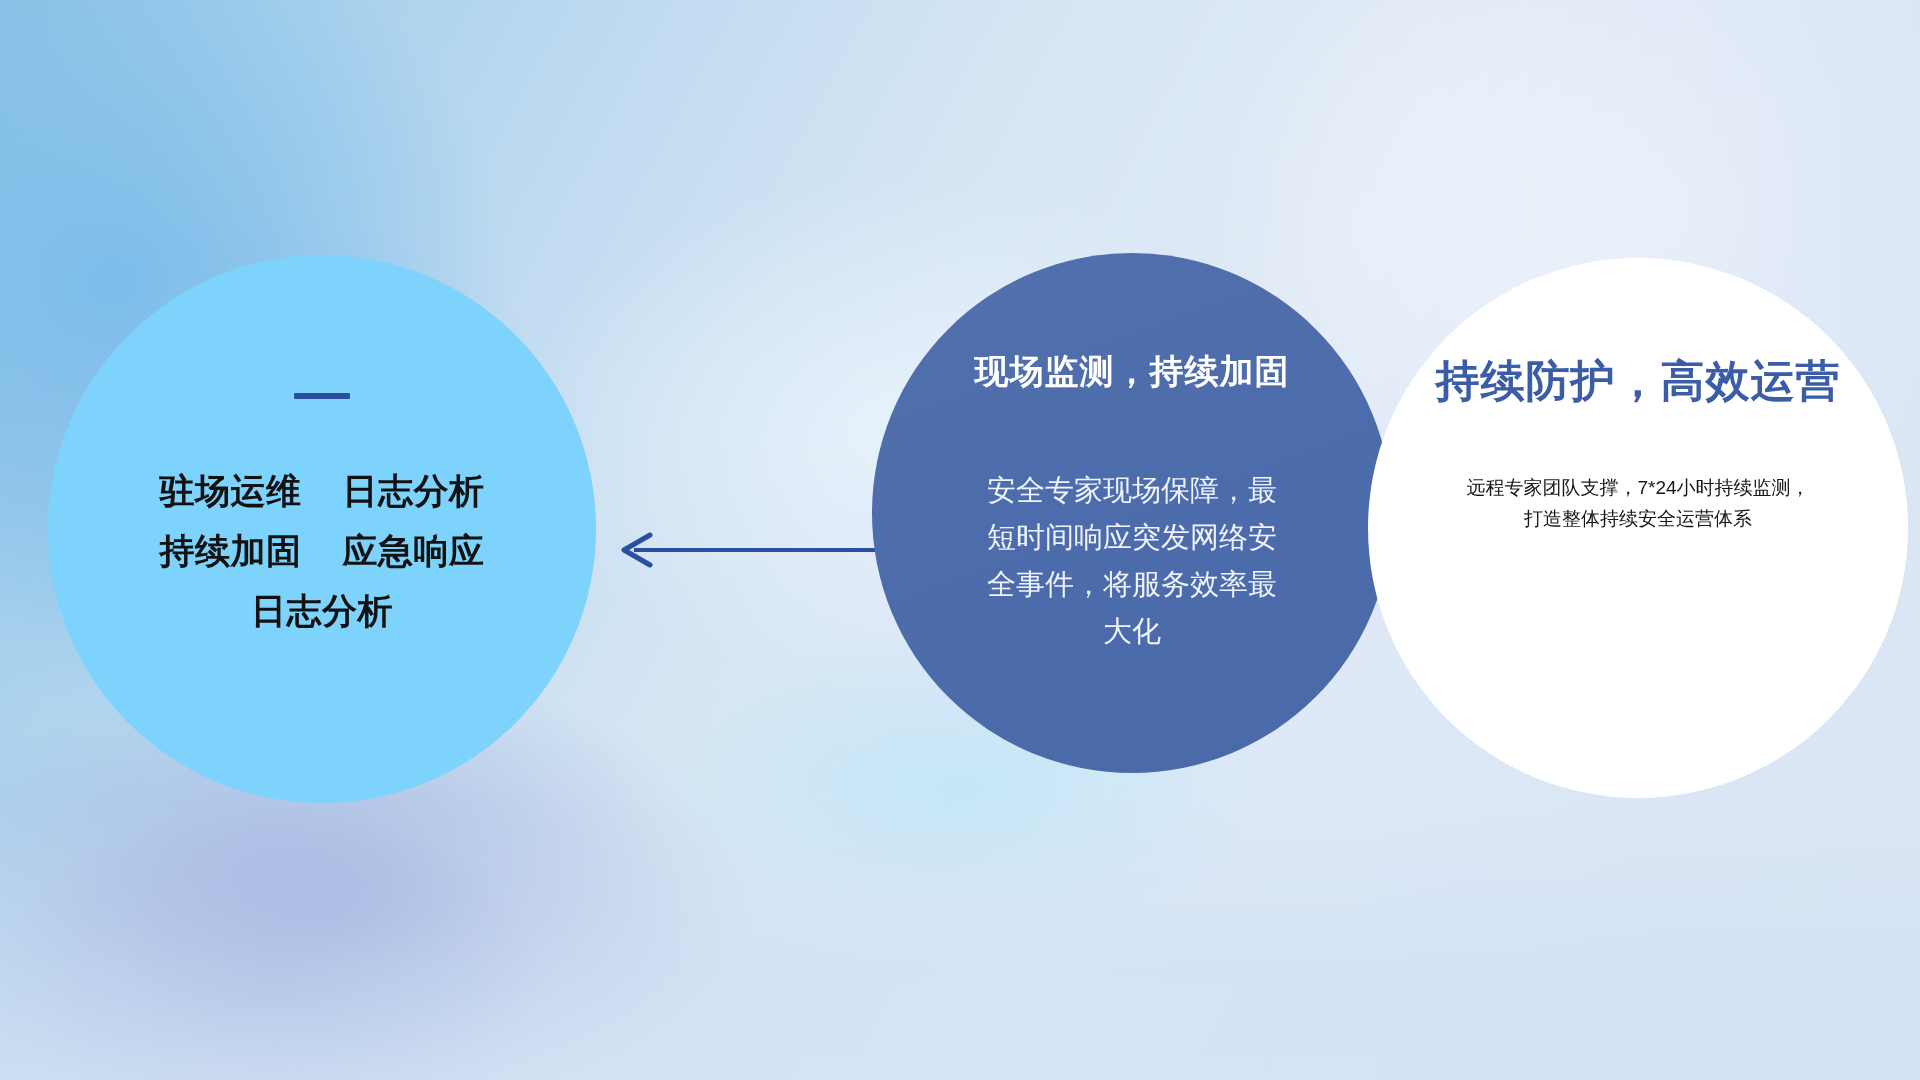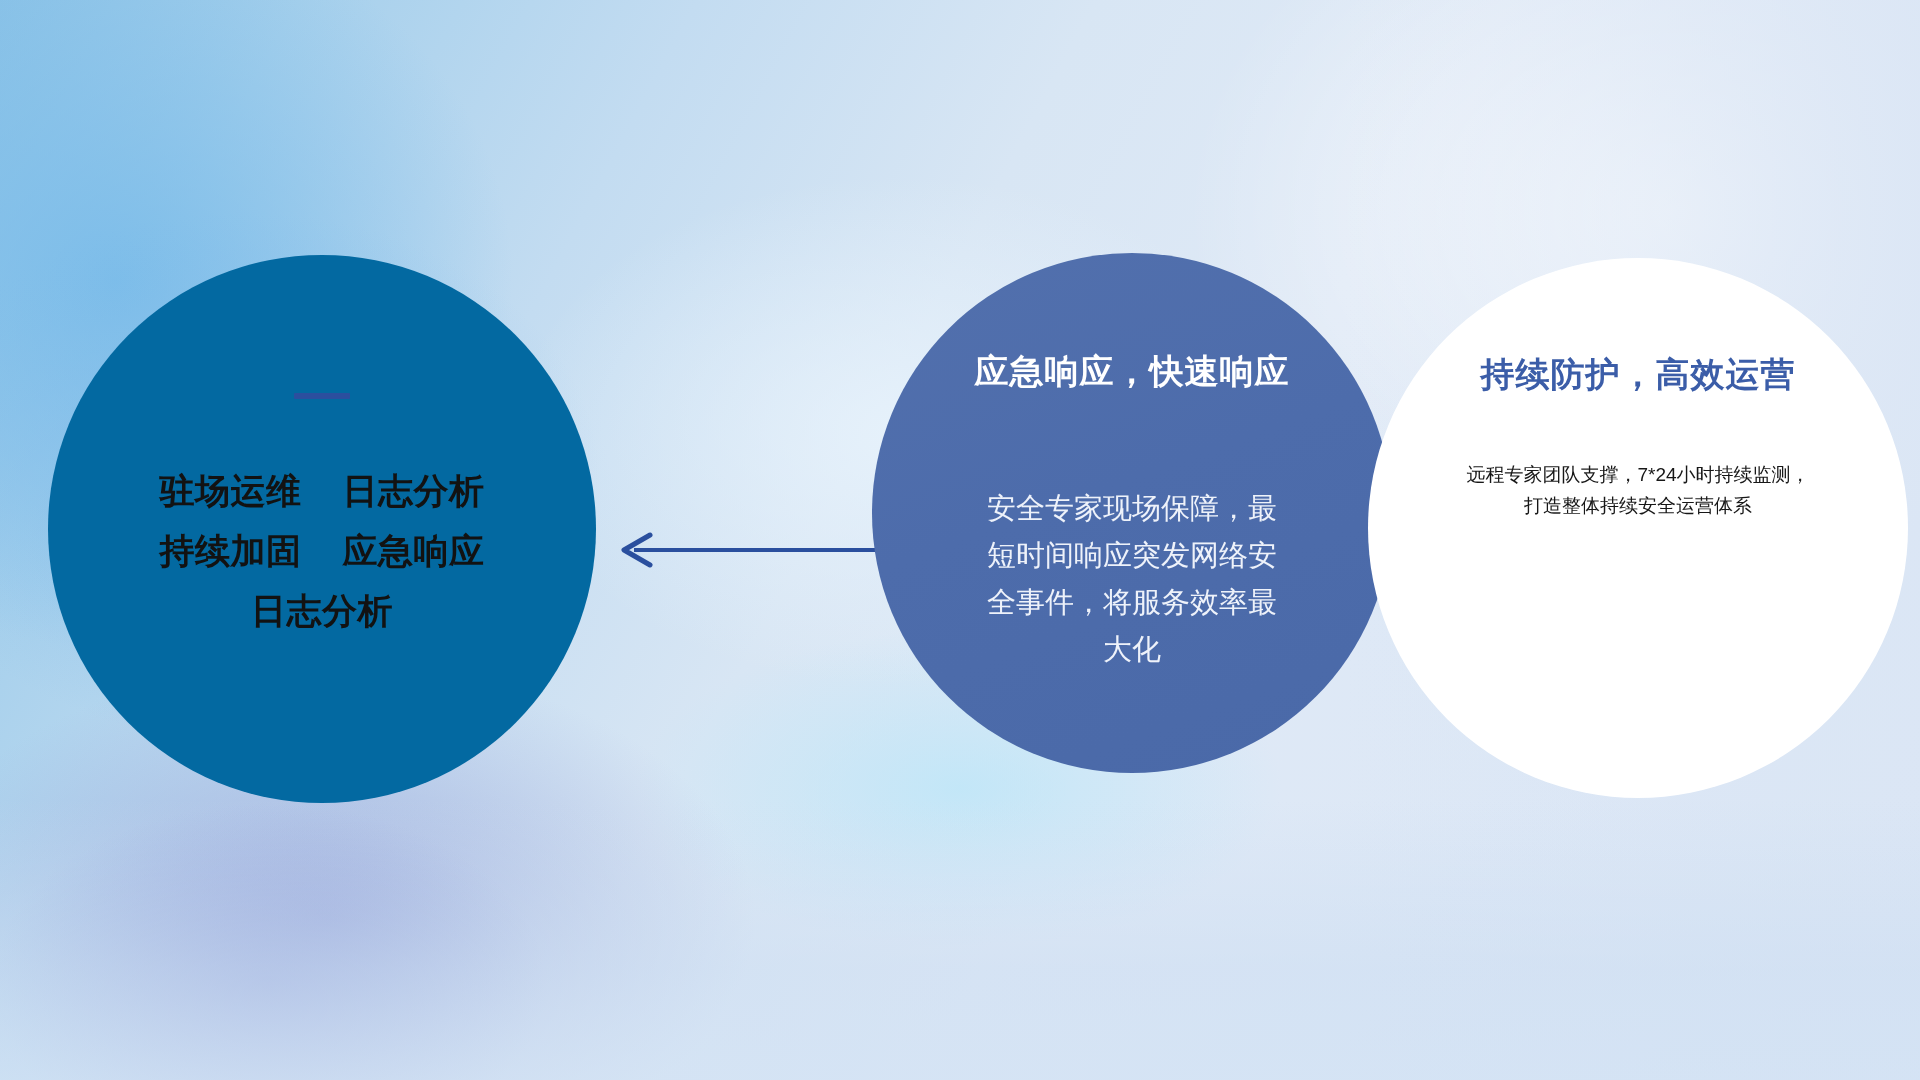--- a/index.html
+++ b/index.html
@@ -85,21 +85,21 @@
     display:flex;
     flex-direction:column;
     align-items:center;
     text-align:center;
   }
 
   
   #circle-left{
     left:48px; top:255px;
     width:548px; height:548px;
-    background:#0369a1;
+    background:#7dd3fc;
     justify-content:flex-start;
     padding-top:138px;
   }
   .accent-dash{
     width:56px; height:6px;
     background:#2b4f9e;
     border-radius:1px;
   }
   .kw-block{
     margin-top:62px;
@@ -121,40 +121,40 @@
     z-index:2;
   }
   #circle-mid .c-title{
     color:#ffffff;
     font-weight:bold;
     font-size:34px;
     letter-spacing:1px;
     white-space:nowrap;
   }
   #circle-mid .c-body{
-    margin-top:90px;
+    margin-top:72px;
     color:#eef2fa;
     font-size:29px;
     line-height:1.62;
     width:318px;
   }
 
   
   #circle-right{
     left:1368px; top:258px;
     width:540px; height:540px;
     background:#ffffff;
     justify-content:flex-start;
     padding-top:94px;
     z-index:3;
   }
   #circle-right .c-title{
     color:#3b5da8;
     font-weight:bold;
-    font-size:34px;
+    font-size:44px;
     letter-spacing:1px;
     white-space:nowrap;
   }
   #circle-right .c-body{
     margin-top:62px;
     color:#171717;
     font-size:19px;
     line-height:1.62;
     width:352px;
   }
@@ -185,21 +185,21 @@
   <div class="circle" id="circle-left">
     <div class="accent-dash"></div>
     <div class="kw-block">
       <div class="kw-row">驻场运维    日志分析</div>
       <div class="kw-row">持续加固    应急响应</div>
       <div class="kw-row">日志分析</div>
     </div>
   </div>
 
   <div class="circle" id="circle-mid">
-    <div class="c-title">应急响应，快速响应</div>
+    <div class="c-title">现场监测，持续加固</div>
     <div class="c-body">安全专家现场保障，最短时间响应突发网络安全事件，将服务效率最大化</div>
   </div>
 
   <div class="circle" id="circle-right">
     <div class="c-title">持续防护，高效运营</div>
     <div class="c-body">远程专家团队支撑，7*24小时持续监测，打造整体持续安全运营体系</div>
   </div>
 
 </div>
 

